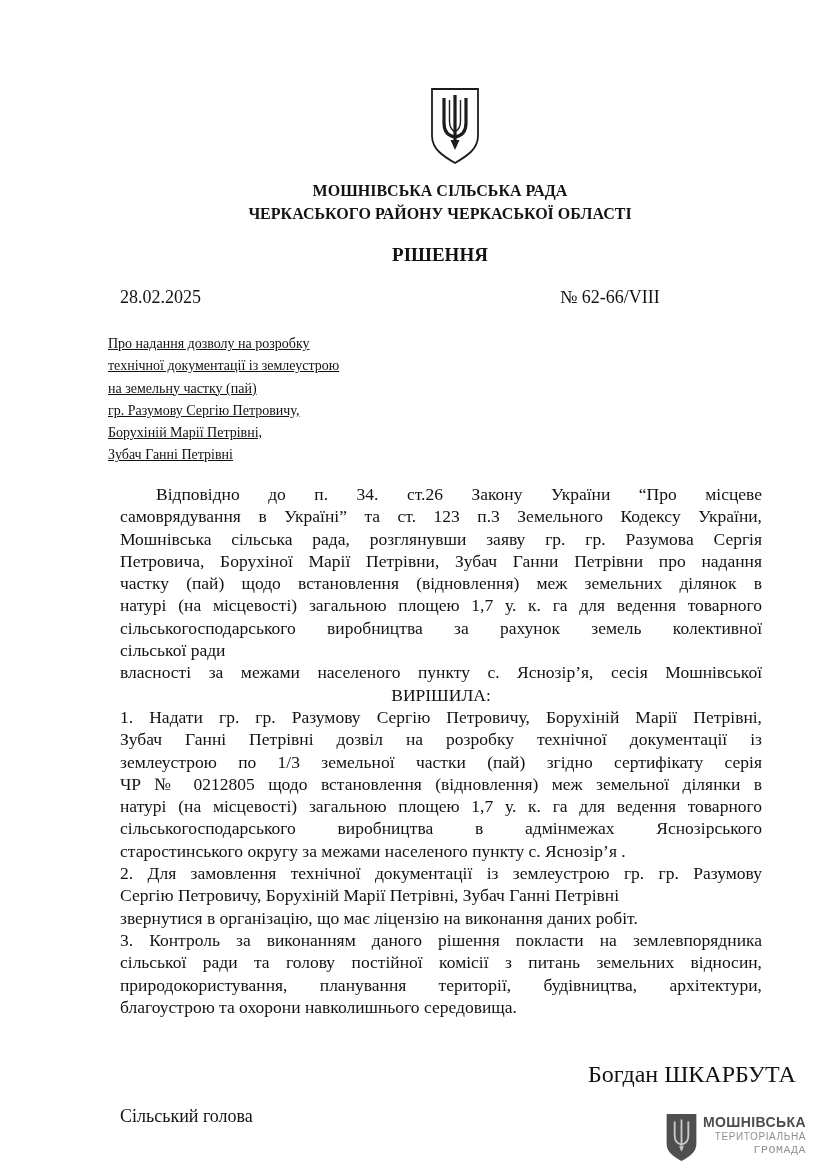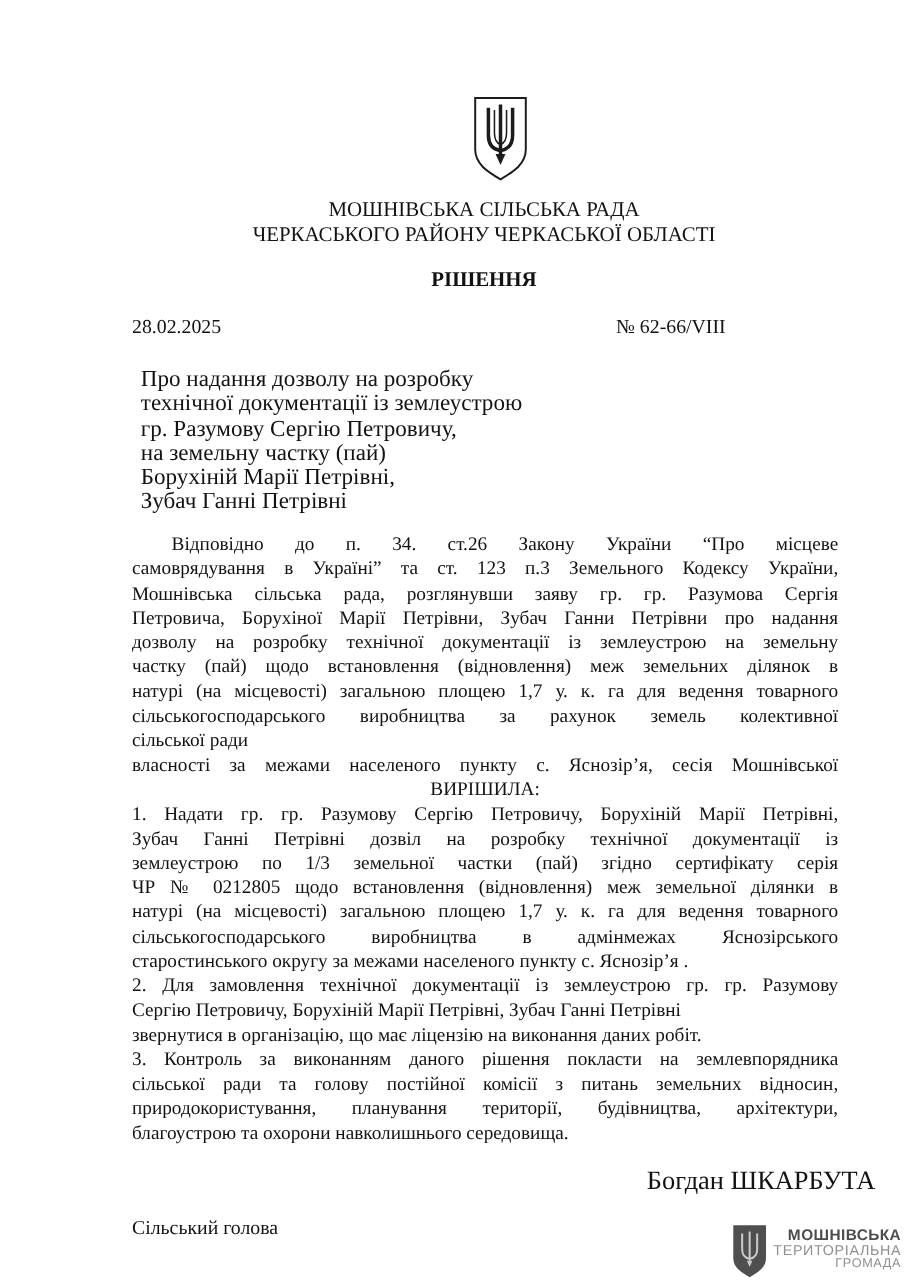--- a/index.html
+++ b/index.html
@@ -7,50 +7,50 @@
     position:relative;
     width:826px;height:1169px;
     background:#ffffff;
     font-family:"Liberation Serif","DejaVu Serif",serif;
     color:#121212;
     overflow:hidden;
   }
   .emblem{position:absolute;left:430px;top:87px;width:50px;height:78px;}
   .org-block{
     position:absolute;left:120px;top:180px;width:640px;
-    text-align:center;font-weight:normal;font-size:19px;line-height:22.5px;
+    text-align:center;font-weight:bold;font-size:16px;line-height:22.5px;
   }
   .doc-type{
     position:absolute;left:120px;top:244px;width:640px;
     text-align:center;font-weight:bold;font-size:19px;
   }
   .meta-date{position:absolute;left:120px;top:287px;font-size:18px;}
   .meta-number{position:absolute;left:560px;top:287px;font-size:18px;}
-  .subject{position:absolute;left:128px;top:333px;width:420px;font-size:21px;}
+  .subject{position:absolute;left:108px;top:333px;width:420px;font-size:14px;text-decoration:underline;}
   .subject .line{line-height:22.3px;white-space:nowrap;}
   .body-block{position:absolute;left:120px;top:483px;width:642px;font-size:17.5px;}
   .line{
     line-height:22.3px;
     white-space:nowrap;
     text-align:justify;
     text-align-last:justify;
   }
   .line.no-just{text-align:left;text-align-last:left;}
   .line.indent{padding-left:36px;}
   .resolution-heading{
     line-height:22.3px;text-align:center;font-size:17.5px;font-family:Liberation Serif, serif;
   }
   .sig-title{position:absolute;left:120px;top:1106px;font-size:18px;}
   .sig-name{position:absolute;left:588px;top:1061px;font-size:24px;}
   .footer-logo{position:absolute;left:666px;top:1112px;width:150px;height:52px;text-align:right;}
   .footer-shield{position:absolute;left:0;top:1px;width:31px;height:49px;}
   .footer-text{position:absolute;left:37px;top:3px;font-family:"Liberation Sans","DejaVu Sans",sans-serif;}
   .footer-line1{font-size:14px;font-weight:bold;color:#4c4c4c;letter-spacing:0.4px;line-height:15px;}
-  .footer-line2{font-size:13px;color:#8f8f8f;letter-spacing:0.6px;line-height:13px;}
-  .footer-line3{font-size:11.5px;color:#8f8f8f;letter-spacing:0.6px;line-height:13px;}
+  .footer-line2{font-size:10px;color:#8f8f8f;letter-spacing:0.6px;line-height:13px;}
+  .footer-line3{font-size:11.5px;color:#8f8f8f;letter-spacing:0.6px;line-height:13px;font-family:Liberation Mono, monospace;}
 </style>
 </head>
 <body>
 
 <div class="page">
 
   <div class="emblem">
     <svg width="50" height="78" viewBox="0 0 50 78" xmlns="http://www.w3.org/2000/svg">
       <path d="M2,2 L48,2 L48,49 C48,62 37,69 25,76 C13,69 2,62 2,49 Z" fill="none" stroke="#1c1c1c" stroke-width="1.8"></path>
       <path d="M25,8 L25,54" fill="none" stroke="#1c1c1c" stroke-width="3.2"></path>
@@ -68,33 +68,32 @@
   </div>
 
   <div class="doc-type">РІШЕННЯ</div>
 
   <div class="meta-date">28.02.2025</div>
   <div class="meta-number">№ 62-66/VIII</div>
 
   <div class="subject">
     <div class="line no-just">Про надання дозволу на розробку</div>
     <div class="line no-just">технічної документації із землеустрою</div>
+    <div class="line no-just">на земельну частку (пай)</div>
     <div class="line no-just">гр. Разумову Сергію Петровичу,</div>
-    <div class="line no-just">на земельну частку (пай)</div>
     <div class="line no-just">Борухіній Марії Петрівні,</div>
     <div class="line no-just">Зубач Ганні Петрівні</div>
   </div>
 
   <div class="body-block">
     <div>
       <div class="line indent">Відповідно до п. 34. ст.26 Закону України “Про місцеве</div>
       <div class="line">самоврядування в Україні” та ст. 123 п.3 Земельного Кодексу України,</div>
       <div class="line">Мошнівська сільська рада, розглянувши заяву гр. гр. Разумова Сергія</div>
       <div class="line">Петровича, Борухіної Марії Петрівни, Зубач Ганни Петрівни про надання</div>
-      <div class="line">дозволу на розробку технічної документації із землеустрою на земельну</div>
       <div class="line">частку (пай) щодо встановлення (відновлення) меж земельних ділянок в</div>
       <div class="line">натурі (на місцевості) загальною площею 1,7 у. к. га для ведення товарного</div>
       <div class="line">сільськогосподарського виробництва за рахунок земель колективної</div>
       <div class="line no-just">сільської ради</div>
       <div class="line">власності за межами населеного пункту с. Яснозір’я, сесія Мошнівської</div>
     </div>
 
     <div class="resolution-heading">ВИРІШИЛА:</div>
 
     <div>

